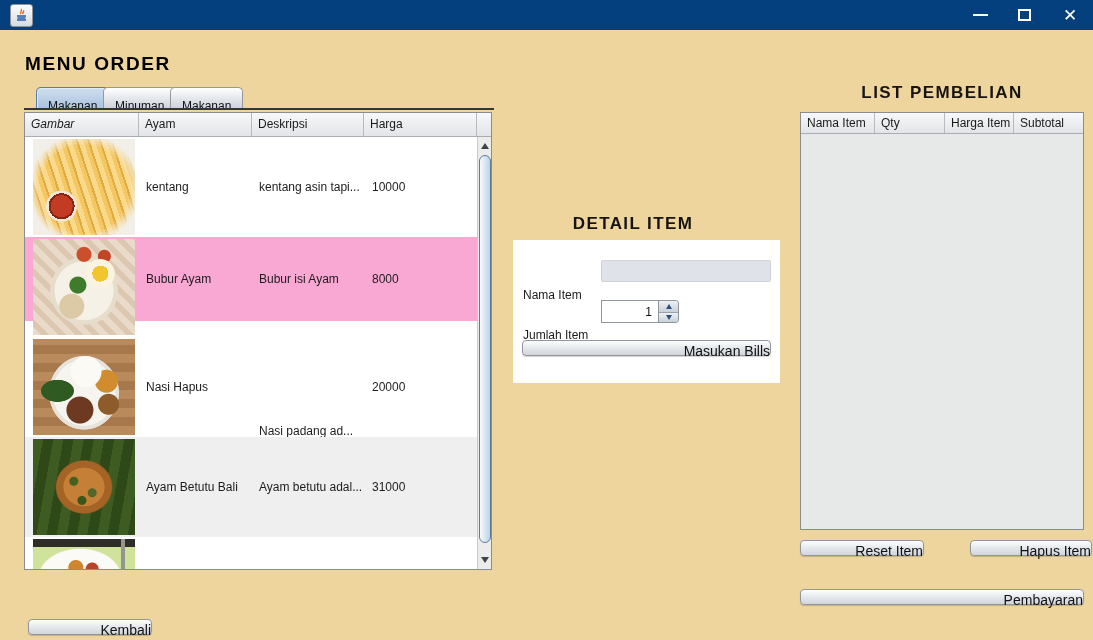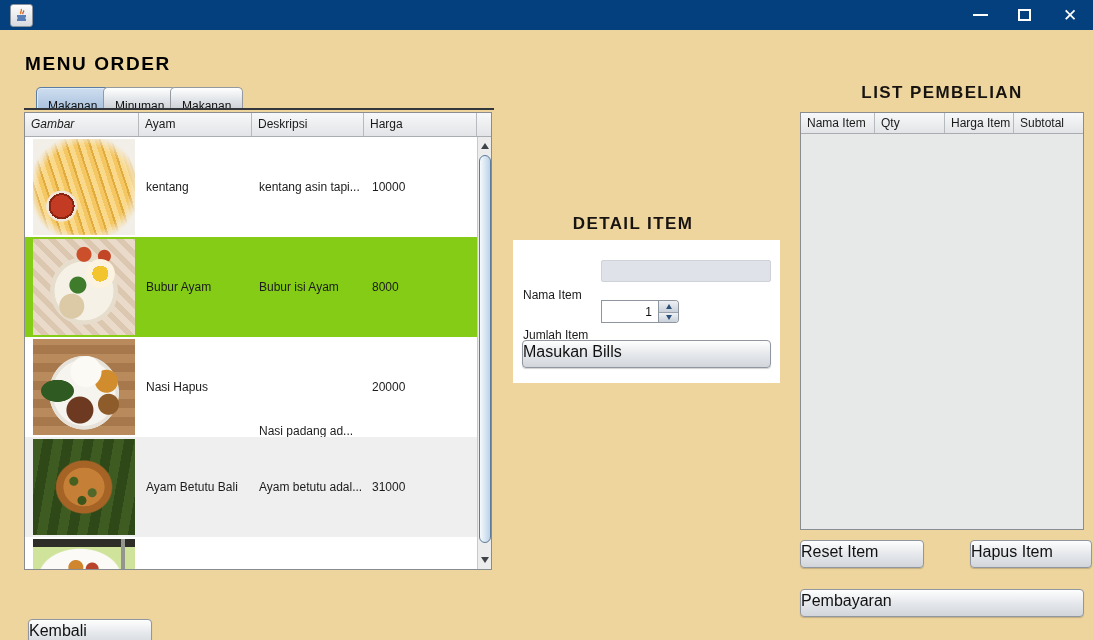--- a/index.html
+++ b/index.html
@@ -72,23 +72,23 @@
       linear-gradient(180deg, #2e2d27 0 26%, #cfe39b 26% 100%); }
 
   
   .vsb { position:absolute; width:14px; background:#ececec; border-left:1px solid #c9c9c9; }
   .sb-arrow { position:absolute; left:0; width:14px; height:14px; display:flex; align-items:center; justify-content:center; }
   .tri-up { width:0; height:0; border-left:4px solid rgba(0,0,0,0); border-right:4px solid rgba(0,0,0,0); border-bottom:6px solid #3e4348; }
   .tri-dn { width:0; height:0; border-left:4px solid rgba(0,0,0,0); border-right:4px solid rgba(0,0,0,0); border-top:6px solid #3e4348; }
   .sb-thumb { position:absolute; left:1px; width:12px; border:1px solid #5e7globals; border:1px solid #5e7a99; border-radius:7px; background:linear-gradient(90deg,#f6fafd,#bdd2e7); }
 
   
-  .nbtn { position:absolute; height:28px; border:1px solid #9097a1; border-radius:4px;
+  .nbtn { position:absolute; height:16px; border:1px solid #9097a1; border-radius:4px;
           background:linear-gradient(180deg,#fefefe,#e3e6ea 55%,#d2d6db);
-          font-size:16px; color:#111; text-align:left; line-height:21px; cursor:default;
+          font-size:14px; color:#111; text-align:right; line-height:21px; cursor:default;
           box-shadow:0 1px 1px rgba(0,0,0,0.18); }
 
   
   .panel { left:513px; top:240px; width:267px; height:143px; background:#ffffff; }
   .label12 { font-size:12px; color:#1a1a1a; }
   .dis-field { left:601px; top:260px; width:170px; height:22px; background:#dfe2e8; border:1px solid #cfd2d8; border-radius:2px; }
   .spin-field { left:601px; top:300px; width:58px; height:23px; background:#fff; border:1px solid #8e959e; font-size:12px; color:#111; text-align:right; padding-right:6px; font-family:"Liberation Sans",sans-serif; }
   .spin-btns { left:659px; top:300px; width:20px; height:23px; border:1px solid #8e959e; border-left:none; border-radius:0 4px 4px 0; overflow:hidden; }
   .spin-b { width:100%; height:50%; background:linear-gradient(180deg,#eef1f5,#c9d0d9); display:flex; align-items:center; justify-content:center; }
   .spin-b + .spin-b { border-top:1px solid #9aa1aa; }
@@ -134,21 +134,21 @@
     <div class="th" style="flex:1; border-right:none;"></div>
   </div>
 
   <div class="abs" style="left:0; top:24px; width:452px; height:432px; overflow:hidden; background:#fff;">
     <div class="row" style="top:0; height:100px; background:#ffffff;">
       <div class="foodimg food-fries"></div>
       <div class="cell" style="left:121px; width:105px;">kentang</div>
       <div class="cell" style="left:234px; width:106px;">kentang asin tapi...</div>
       <div class="cell" style="left:347px; width:100px;">10000</div>
     </div>
-    <div class="row" style="top:100px; height:100px; background:#84cc16;">
+    <div class="row" style="top:100px; height:84px; background:#f9a8d4;">
       <div class="foodimg food-bubur"></div>
       <div class="cell" style="left:121px; width:105px;">Bubur Ayam</div>
       <div class="cell" style="left:234px; width:106px;">Bubur isi Ayam</div>
       <div class="cell" style="left:347px; width:100px;">8000</div>
     </div>
     <div class="row" style="top:200px; height:100px; background:#ffffff;">
       <div class="foodimg food-nasipadang"></div>
       <div class="cell" style="left:121px; width:105px;">Nasi Hapus</div>
       <div class="cell" style="left:234px; width:106px;margin-top:44px;">Nasi padang ad...</div>
       <div class="cell" style="left:347px; width:100px;">20000</div>

